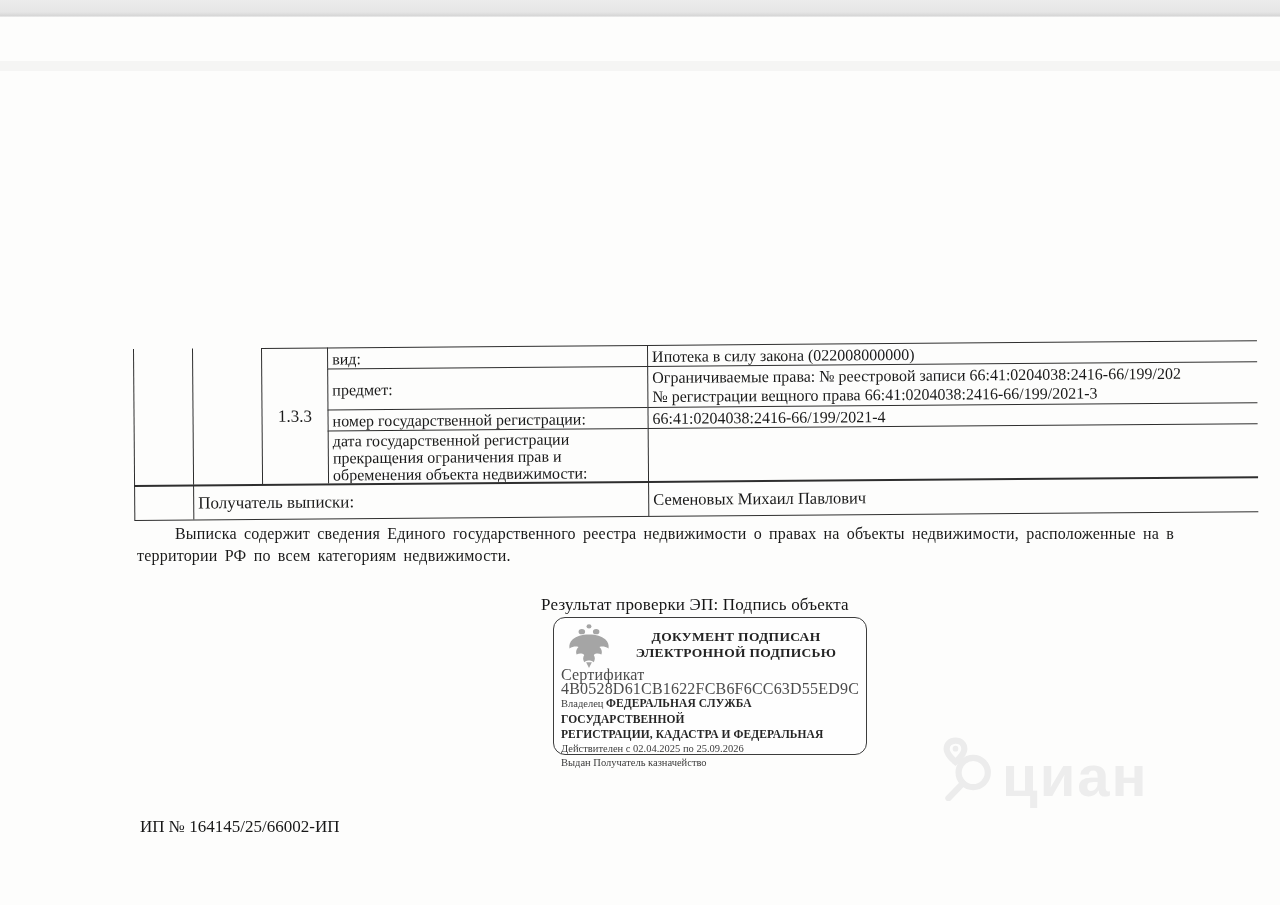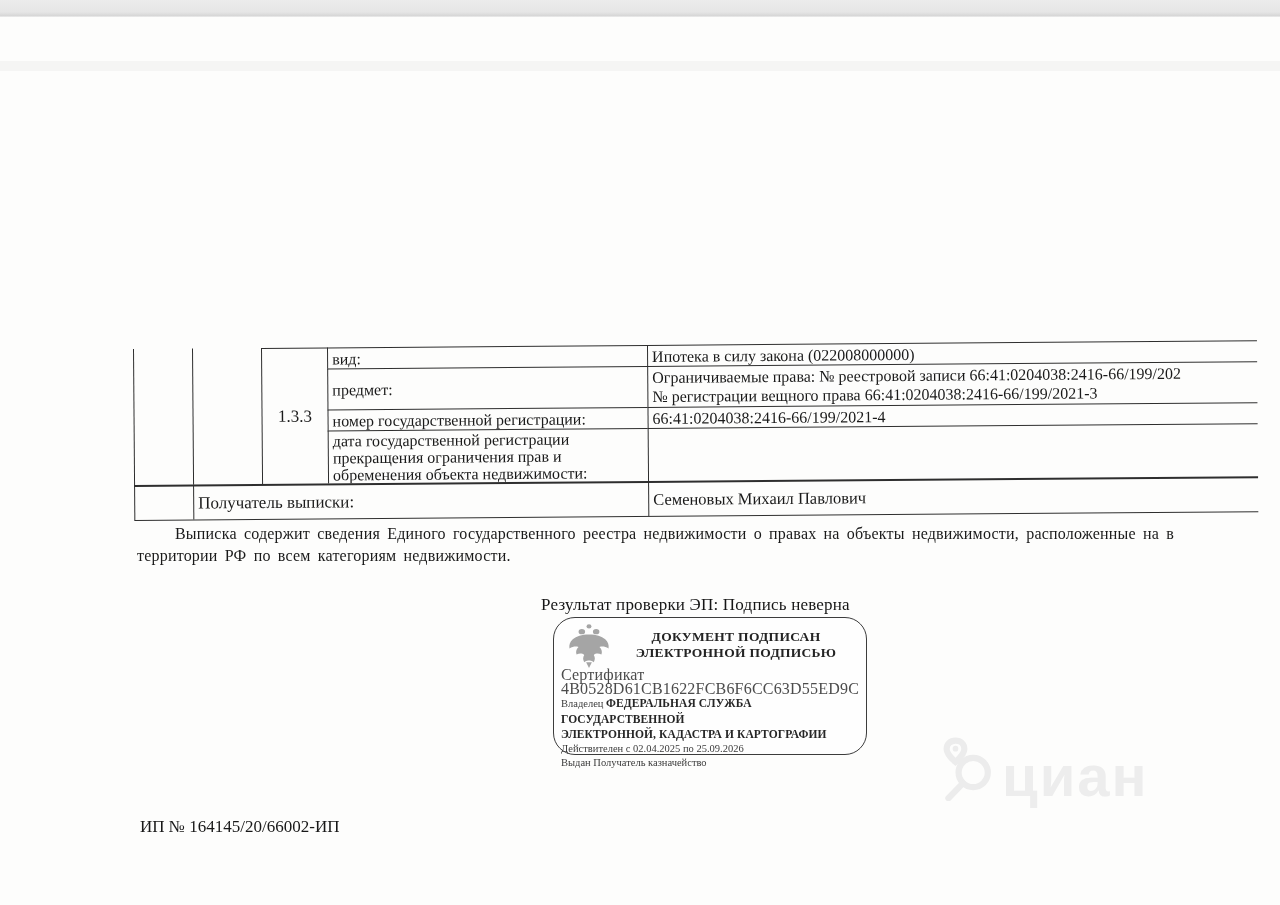--- a/index.html
+++ b/index.html
@@ -42,21 +42,21 @@
   .c-rec-value{grid-column:5;grid-row:5;display:flex;align-items:center;font-size:16.5px;}
   
   .note{position:absolute;left:137px;top:523px;width:1143px;overflow:hidden;font-size:16px;line-height:22px;letter-spacing:.2px;word-spacing:3px;}
   .note div{white-space:nowrap;overflow:hidden;}
   .note .indent{padding-left:38px;}
   
   .sig-result{position:absolute;left:541px;top:595px;font-size:17px;letter-spacing:.2px;color:#161616;}
   
   .stamp{
     position:absolute;left:553px;top:617px;width:312px;height:136px;
-    border:1.6px solid #3c3c3c;border-radius:22px;background:#fefefe;
+    border:1.6px solid #3c3c3c;border-radius:12px;background:#fefefe;
   }
   .stamp-emblem{position:absolute;left:14px;top:5px;width:42px;height:46px;opacity:.8;filter:blur(.3px);}
   .stamp-title{
     position:absolute;left:58px;right:6px;top:11px;text-align:center;
     font-weight:bold;font-size:13.5px;line-height:15.5px;color:#242424;letter-spacing:.3px;
   }
   .stamp-details{position:absolute;left:7px;top:50px;right:6px;font-size:10.5px;line-height:14.2px;color:#3b3b3b;}
   .cert-line{font-size:16px;color:#4c4c4c;letter-spacing:.2px;filter:blur(.2px);}
   .stamp-details b{font-size:11.5px;color:#262626;letter-spacing:.1px;}
   
@@ -100,21 +100,21 @@
     <div class="tc c-rec-spacer row-top2"></div>
     <div class="tc c-rec-label row-top2">Получатель выписки:</div>
     <div class="tc c-rec-value row-top2">Семеновых Михаил Павлович</div>
   </div>
 
   <div class="note">
     <div class="indent">Выписка содержит сведения Единого государственного реестра недвижимости о правах на объекты недвижимости, расположенные на в</div>
     <div>территории РФ по всем категориям недвижимости.</div>
   </div>
 
-  <div class="sig-result">Результат проверки ЭП: Подпись неверна</div>
+  <div class="sig-result">Результат проверки ЭП: Подпись объекта</div>
 
   <div class="stamp">
     <div class="stamp-emblem">
       <svg viewBox="0 0 44 48" width="42" height="46" xmlns="http://www.w3.org/2000/svg">
         <g fill="#8f8f8f">
           <ellipse cx="22" cy="3.5" rx="2.6" ry="2.2"></ellipse>
           <ellipse cx="14.5" cy="9" rx="3.4" ry="2.8"></ellipse>
           <ellipse cx="29.5" cy="9" rx="3.4" ry="2.8"></ellipse>
           <path d="M22 12 C14 12 9 14 5 17 C2 19.5 1 23 1.5 26.5 C5 24.5 8 24 11 25 C8.5 27.5 8 30.5 9 33 C12 31.5 15 31.5 17 33.5 C15.5 36 15.5 38.5 17 41 C19 39.5 21 39.2 22 39.2 C23 39.2 25 39.5 27 41 C28.5 38.5 28.5 36 27 33.5 C29 31.5 32 31.5 35 33 C36 30.5 35.5 27.5 33 25 C36 24 39 24.5 42.5 26.5 C43 23 42 19.5 39 17 C35 14 30 12 22 12 Z"></path>
           <path d="M19 41 L22 47 L25 41 Z"></path>
@@ -128,21 +128,21 @@
     <div class="stamp-details">
       <div class="cert-line">
         <span>Сертификат</span>
         <span>4B0528D61CB1622FCB6F6CC63D55ED9C</span>
       </div>
       <div>
         <span>Владелец</span>
         <b>ФЕДЕРАЛЬНАЯ СЛУЖБА ГОСУДАРСТВЕННОЙ</b>
       </div>
       <div>
-        <b>ЭЛЕКТРОННОЙ, КАДАСТРА И КАРТОГРАФИИ</b>
+        <b>РЕГИСТРАЦИИ, КАДАСТРА И ФЕДЕРАЛЬНАЯ</b>
       </div>
       <div>Действителен с 02.04.2025 по 25.09.2026</div>
       <div>Выдан Получатель казначейство</div>
     </div>
   </div>
 
   <div class="watermark">
     <span>
       <svg viewBox="0 0 70 72" width="62" height="64" xmlns="http://www.w3.org/2000/svg">
         <g fill="none" stroke="#ececec" stroke-width="7" stroke-linecap="round">
@@ -150,16 +150,16 @@
           <circle cx="42" cy="40" r="16.5"></circle>
           <path d="M30.5 52 L14 69"></path>
         </g>
         <circle cx="22" cy="13" r="3.2" fill="#ececec"></circle>
       </svg>
     </span>
     <span class="wm-text" style="color: rgb(237, 237, 237);">циан</span>
   </div>
 
   <div class="footer">
-    <div>ИП № 164145/20/66002-ИП</div>
+    <div>ИП № 164145/25/66002-ИП</div>
   </div>
 
 </div>
 
 </body></html>

